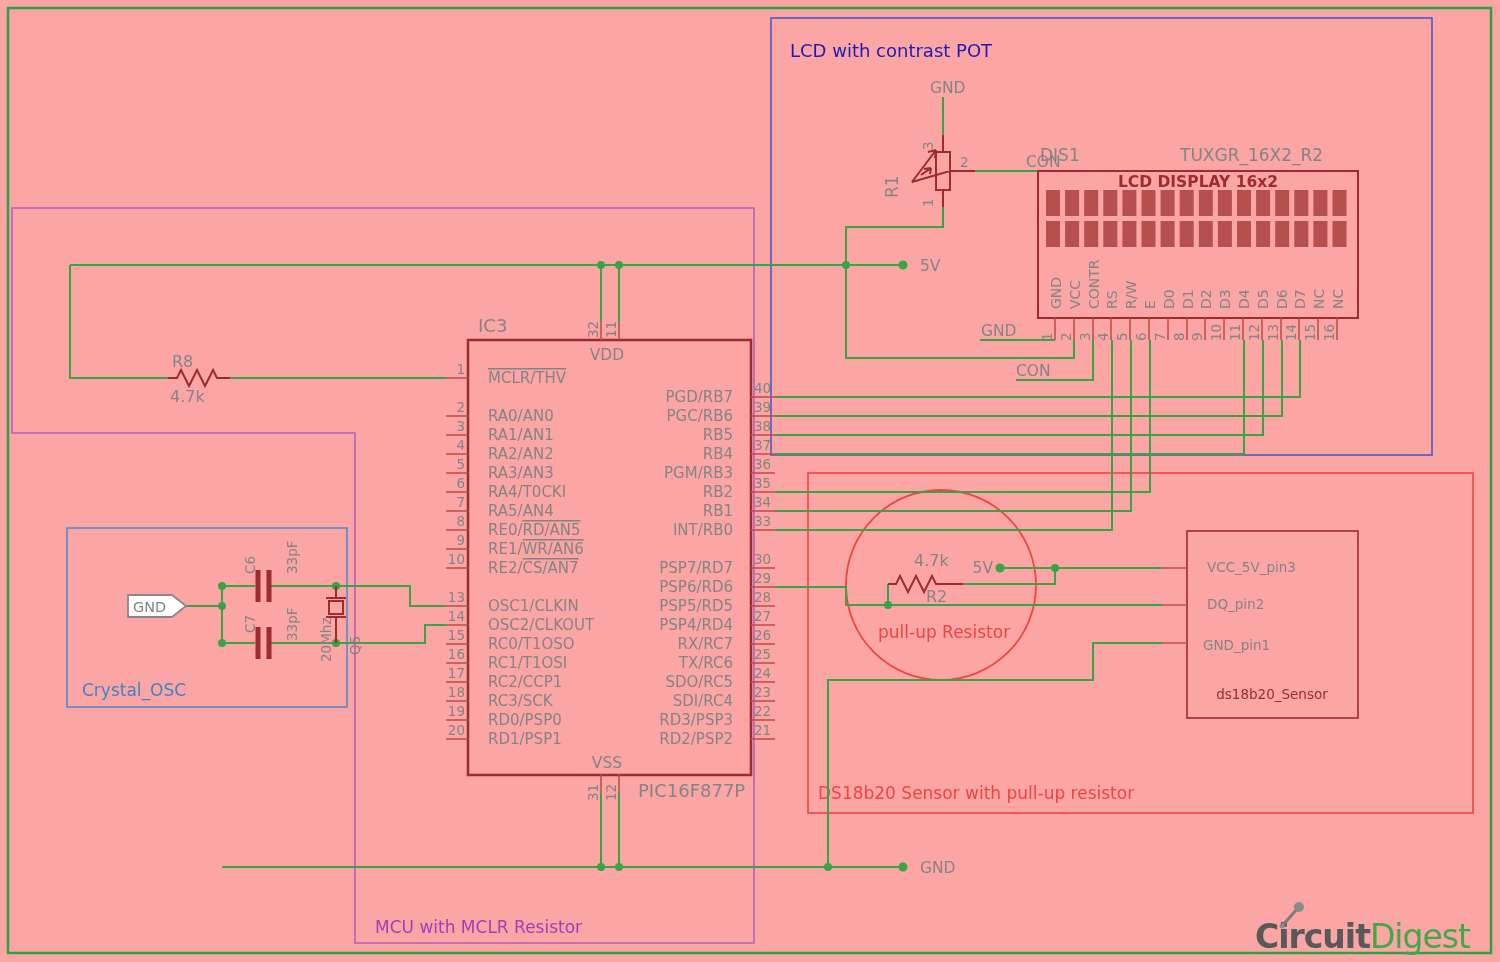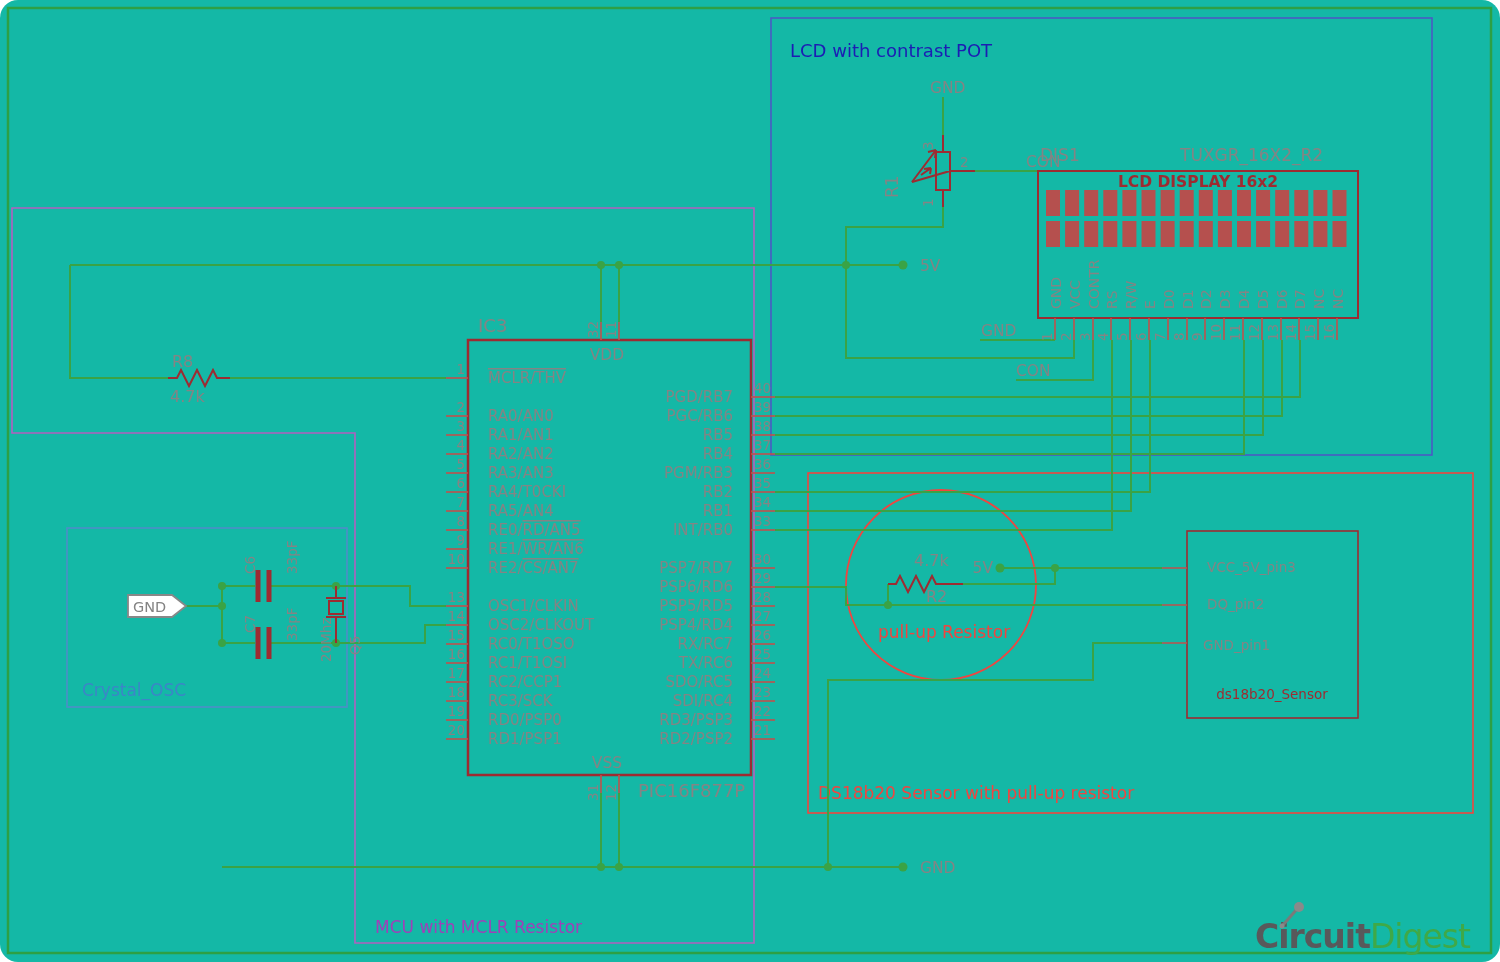--- a/index.html
+++ b/index.html
@@ -1,17 +1,17 @@
 <!DOCTYPE html>
 <html><head>
 <meta charset="utf-8">
 <style>
   html,body{margin:0;padding:0;background:#fff;}
-  #stage{position:relative;width:1500px;height:962px;background:#14b8a6;overflow:hidden;
-         font-family:"DejaVu Sans","Liberation Sans",sans-serif;border-radius:18px;}
+  #stage{position:relative;width:1500px;height:962px;background:#fca5a5;overflow:hidden;
+         font-family:"DejaVu Sans","Liberation Sans",sans-serif;}
   svg text{font-family:"DejaVu Sans","Liberation Sans",sans-serif;}
   .wire{stroke:var(--wire);stroke-width:2;fill:none;}
   .stub{stroke:var(--stub);stroke-width:1.6;fill:none;}
   .comp{stroke:var(--comp);stroke-width:2;fill:none;}
   .comp-thick{stroke:var(--comp);stroke-width:5;fill:none;}
   .dot{fill:var(--wire);stroke:none;}
   .gray{fill:var(--gray);}
   .plabel{font-size:15px;fill:var(--gray);}
   .pnum{font-size:13.5px;fill:var(--gray);}
   .rot{font-size:13.5px;fill:var(--gray);}

